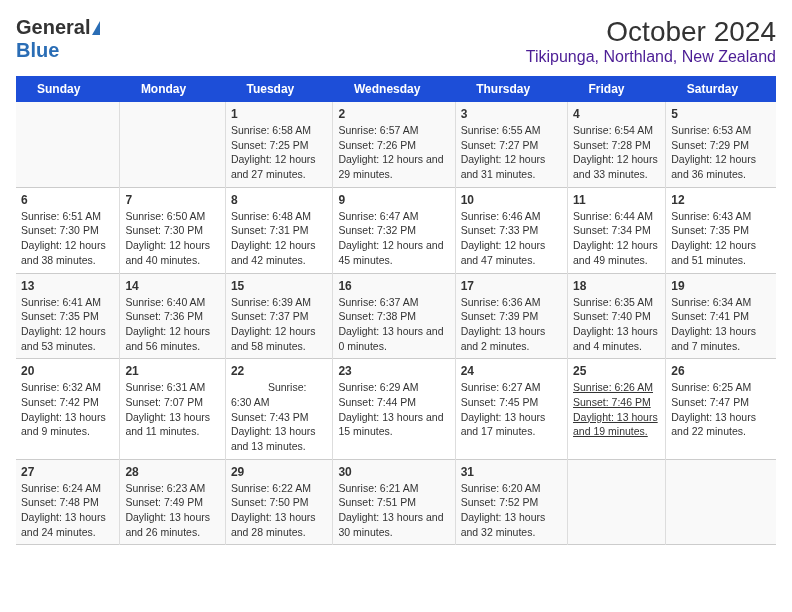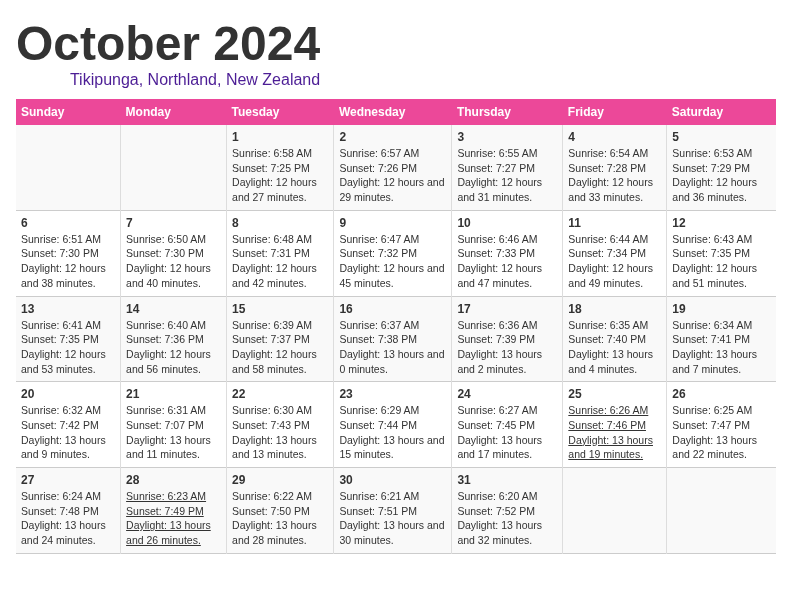--- a/index.html
+++ b/index.html
@@ -41,38 +41,38 @@
       vertical-align: middle;
     }
     .logo-top-line {
       display: flex;
       align-items: center;
     }
     .title-area {
       text-align: right;
     }
     .month-title {
-      font-size: 48px;
-      font-weight: bold;
+      font-size: 28px;
+      font-weight: normal;
       color: #333;
     }
     .location-title {
       font-size: 16px;
       color: #4c1d95;
     }
     table {
       width: 100%;
       border-collapse: collapse;
       font-size: 11px;
     }
     thead th {
-      background-color: #ec4899;
+      background-color: #1d4ed8;
       color: #fff;
       text-align: left;
-      padding: 6px 5px;
+      padding: 6px 21px;
       font-size: 12px;
       font-weight: bold;
     }
     tbody tr {
       border-bottom: 1px solid #ccc;
     }
     tbody td {
       vertical-align: top;
       padding: 5px 5px;
       border-right: 1px solid #ddd;
@@ -97,20 +97,27 @@
       background-color: #f9f9f9;
     }
     tbody tr:nth-child(even) {
       background-color: #fff;
     }
   </style>
 </head>
 <body>
 
 <div class="header-area">
+  <div class="logo">
+    <div class="logo-top-line">
+      <span class="logo-general">General</span>
+      <span class="logo-icon"></span>
+    </div>
+    <span class="logo-blue">Blue</span>
+  </div>
   <div class="title-area">
     <div class="month-title">October 2024</div>
     <div class="location-title">Tikipunga, Northland, New Zealand</div>
   </div>
 </div>
 
 <table>
   <thead>
     <tr id="weekday-row">
     <th>Sunday</th>
@@ -188,41 +195,41 @@
 Sunset: 7:41 PM
 Daylight: 13 hours and 7 minutes.</span></td>
       </tr>
       <tr>
         <td><span class="day-num">20</span><span class="day-info" style="white-space: pre-line;">Sunrise: 6:32 AM
 Sunset: 7:42 PM
 Daylight: 13 hours and 9 minutes.</span></td>
         <td><span class="day-num">21</span><span class="day-info" style="white-space: pre-line;">Sunrise: 6:31 AM
 Sunset: 7:07 PM
 Daylight: 13 hours and 11 minutes.</span></td>
-        <td><span class="day-num">22</span><span class="day-info" style="white-space: pre-line;">Sunrise: 6:30 AM
+        <td><span class="day-num">22</span><span class="day-info" style="white-space: pre-line; margin-left: 37px;">Sunrise: 6:30 AM
 Sunset: 7:43 PM
 Daylight: 13 hours and 13 minutes.</span></td>
         <td><span class="day-num">23</span><span class="day-info" style="white-space: pre-line;">Sunrise: 6:29 AM
 Sunset: 7:44 PM
 Daylight: 13 hours and 15 minutes.</span></td>
         <td><span class="day-num">24</span><span class="day-info" style="white-space: pre-line;">Sunrise: 6:27 AM
 Sunset: 7:45 PM
 Daylight: 13 hours and 17 minutes.</span></td>
         <td><span class="day-num">25</span><span class="day-info" style="white-space: pre-line; text-decoration: underline;">Sunrise: 6:26 AM
 Sunset: 7:46 PM
 Daylight: 13 hours and 19 minutes.</span></td>
         <td><span class="day-num">26</span><span class="day-info" style="white-space: pre-line;">Sunrise: 6:25 AM
 Sunset: 7:47 PM
 Daylight: 13 hours and 22 minutes.</span></td>
       </tr>
       <tr>
         <td><span class="day-num">27</span><span class="day-info" style="white-space: pre-line;">Sunrise: 6:24 AM
 Sunset: 7:48 PM
 Daylight: 13 hours and 24 minutes.</span></td>
-        <td><span class="day-num">28</span><span class="day-info" style="white-space: pre-line; text-decoration: underline;">Sunrise: 6:23 AM
+        <td><span class="day-num">28</span><span class="day-info" style="white-space: pre-line;">Sunrise: 6:23 AM
 Sunset: 7:49 PM
 Daylight: 13 hours and 26 minutes.</span></td>
         <td><span class="day-num">29</span><span class="day-info" style="white-space: pre-line;">Sunrise: 6:22 AM
 Sunset: 7:50 PM
 Daylight: 13 hours and 28 minutes.</span></td>
         <td><span class="day-num">30</span><span class="day-info" style="white-space: pre-line;">Sunrise: 6:21 AM
 Sunset: 7:51 PM
 Daylight: 13 hours and 30 minutes.</span></td>
         <td><span class="day-num">31</span><span class="day-info" style="white-space: pre-line;">Sunrise: 6:20 AM
 Sunset: 7:52 PM

